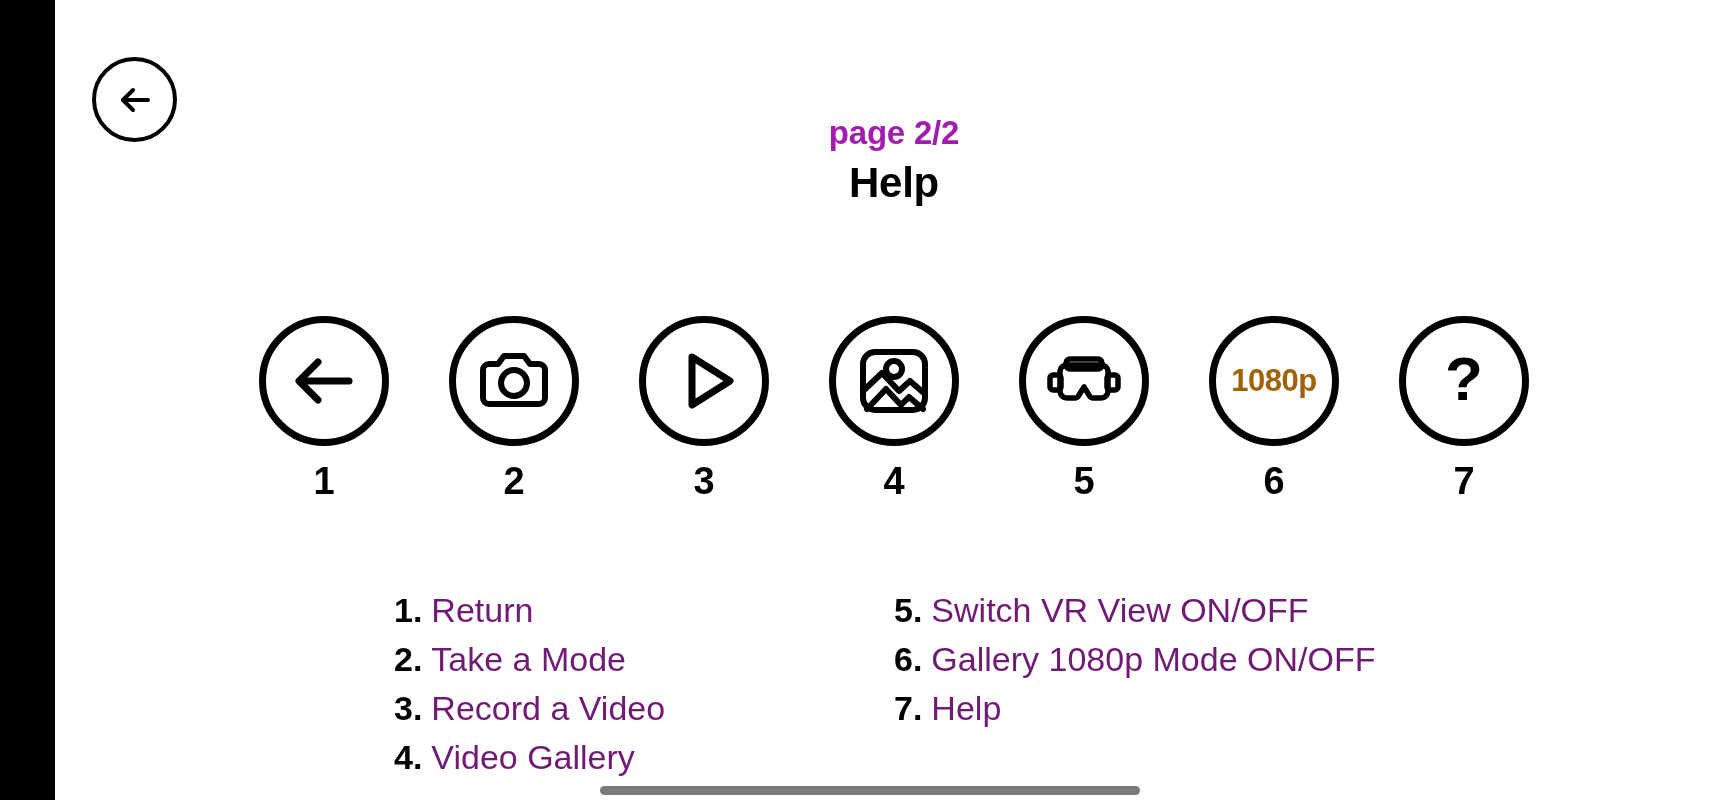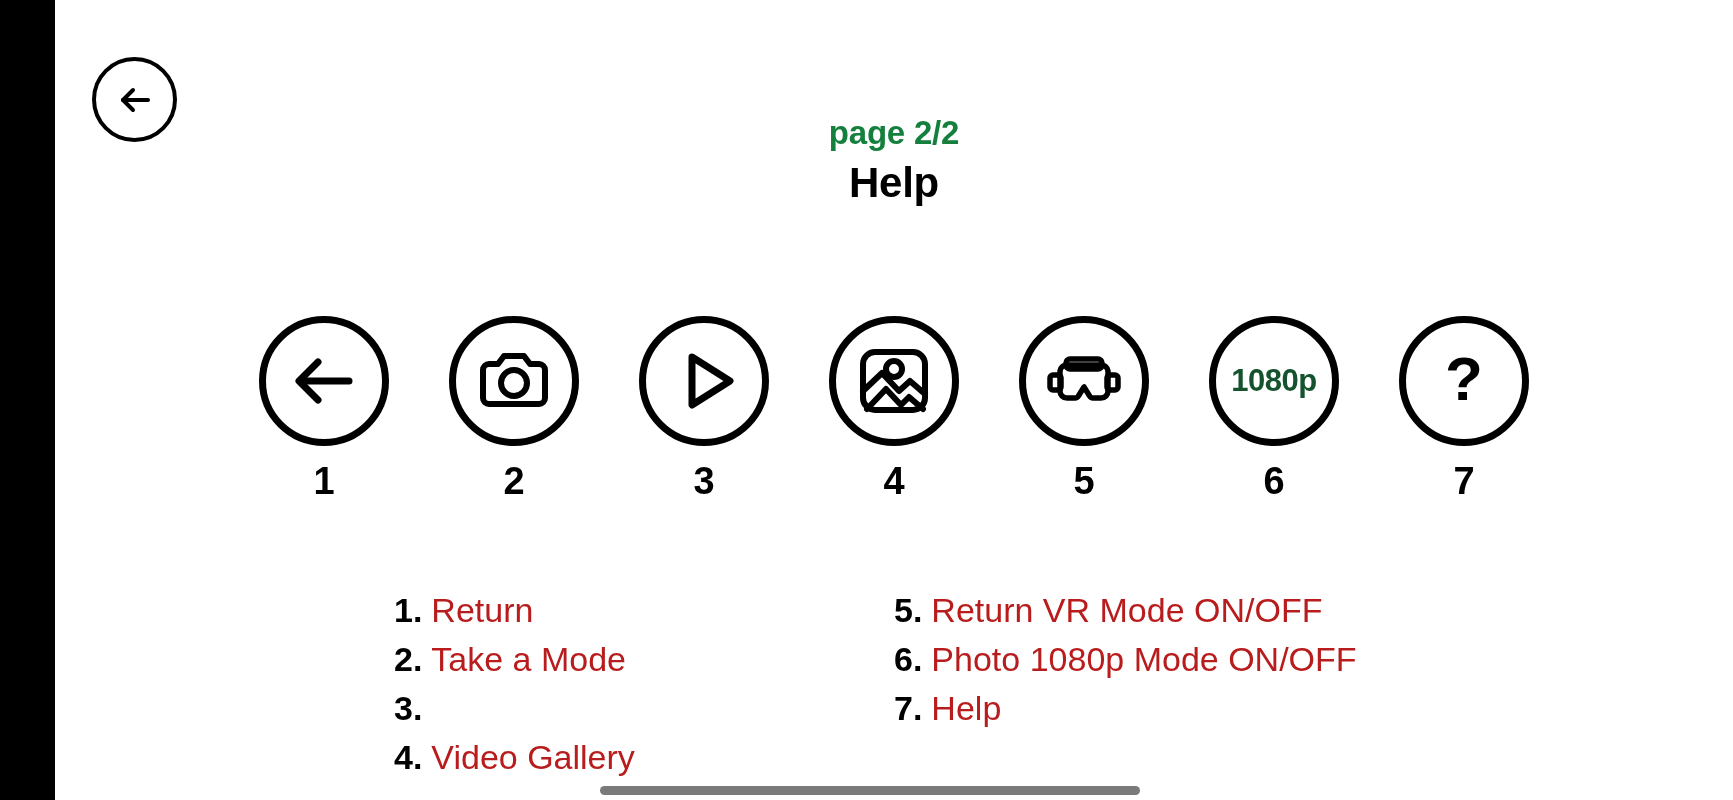--- a/index.html
+++ b/index.html
@@ -52,21 +52,21 @@
     position: absolute;
     left: 55px;
     top: 116px;
     width: 1678px;
     text-align: center;
     line-height: 1;
   }
   .page-indicator {
     font-size: 33px;
     font-weight: bold;
-    color: #15803d;
+    color: #a21caf;
     letter-spacing: -0.2px;
   }
   .page-title {
     margin-top: 13px;
     font-size: 42px;
     font-weight: bold;
     color: #000000;
     letter-spacing: -0.3px;
   }
 
@@ -95,21 +95,21 @@
     background: #ffffff;
     display: flex;
     align-items: center;
     justify-content: center;
     cursor: pointer;
   }
   .icon-circle svg { display: block; }
   .icon-circle .res-label {
     font-size: 31px;
     font-weight: bold;
-    color: #14532d;
+    color: #a16207;
     letter-spacing: -0.5px;
   }
   .icon-circle .qmark {
     font-size: 62px;
     font-weight: bold;
     color: #000000;
     line-height: 1;
     position: relative;
     top: -2px;
   }
@@ -145,21 +145,21 @@
     color: #111111;
     white-space: nowrap;
   }
   .legend-num {
     font-weight: bold;
     color: #000000;
     margin-right: 9px;
   }
   .legend-text {
     font-weight: 400;
-    color: #b91c1c;
+    color: #701a75;
   }
 
   
   .home-indicator {
     position: absolute;
     left: 600px;
     top: 786px;
     width: 540px;
     height: 9px;
     background: #7a7a7a;
@@ -285,35 +285,36 @@
       <div class="legend-item">
         <span class="legend-num">1.</span>
         <span class="legend-text">Return</span>
       </div>
       <div class="legend-item">
         <span class="legend-num">2.</span>
         <span class="legend-text">Take a Mode</span>
       </div>
       <div class="legend-item">
         <span class="legend-num">3.</span>
+        <span class="legend-text">Record a Video</span>
       </div>
       <div class="legend-item">
         <span class="legend-num">4.</span>
         <span class="legend-text">Video Gallery</span>
       </div>
     </div>
 
     <div class="legend-col right">
       <div class="legend-item">
         <span class="legend-num">5.</span>
-        <span class="legend-text">Return VR Mode ON/OFF</span>
+        <span class="legend-text">Switch VR View ON/OFF</span>
       </div>
       <div class="legend-item">
         <span class="legend-num">6.</span>
-        <span class="legend-text">Photo 1080p Mode ON/OFF</span>
+        <span class="legend-text">Gallery 1080p Mode ON/OFF</span>
       </div>
       <div class="legend-item">
         <span class="legend-num">7.</span>
         <span class="legend-text">Help</span>
       </div>
     </div>
 
   </div>
 
   <div class="home-indicator"></div>

